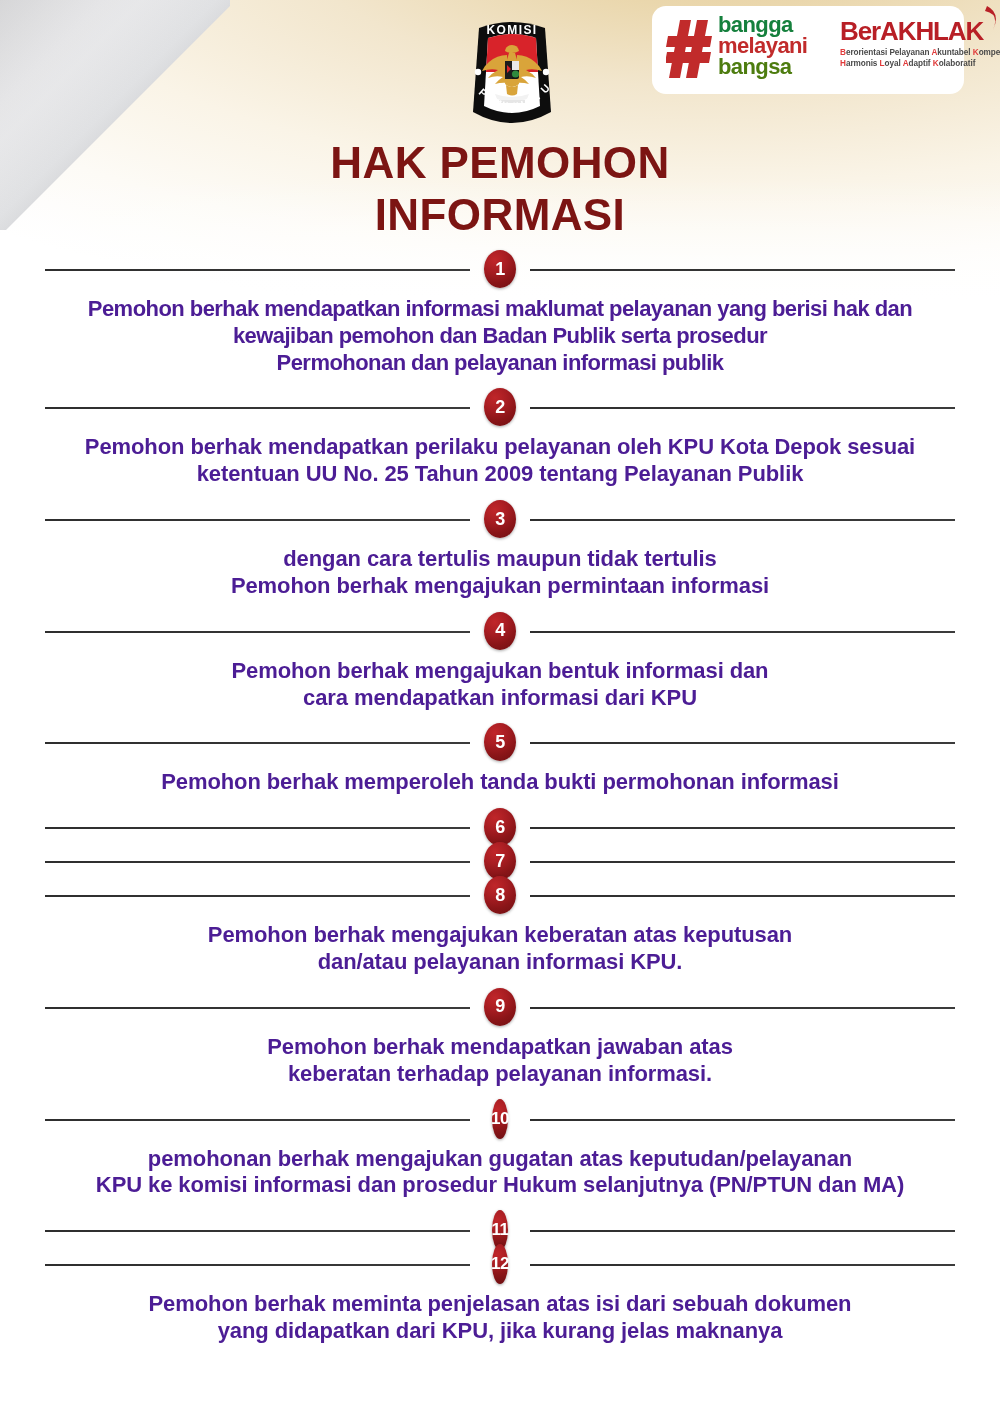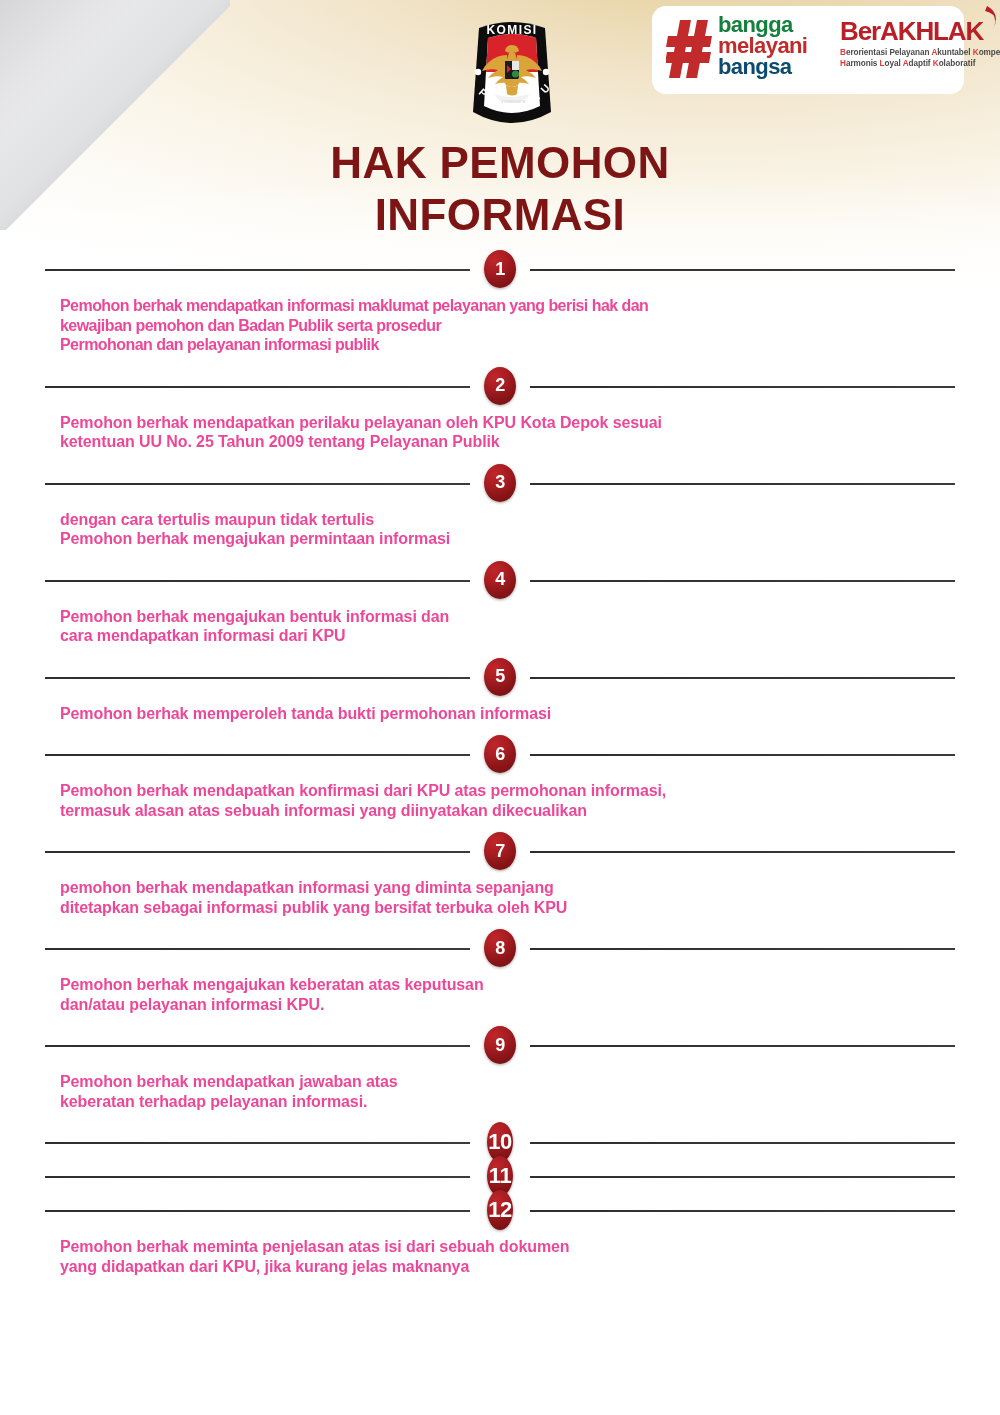--- a/index.html
+++ b/index.html
@@ -80,21 +80,21 @@
   }
   .bangga-lines {
     position:absolute; left:52px; top:0px;
     line-height:0.96;
     font-weight:700;
     letter-spacing:-0.6px;
   }
   .bangga-lines span { display:block; font-size:22px; }
   .bl-1 { color:#15803d; }
   .bl-2 { color:#c12b2b; }
-  .bl-3 { color:#0c4a6e; }
+  .bl-3 { color:#4d7c0f; }
 
   .berakhlak-block {
     position:absolute; left:188px; top:12px; width:150px;
   }
   .ber-title {
     font-size:26px; font-weight:800; color:#b81f26;
     letter-spacing:-1.1px; line-height:1; white-space:nowrap;
     position:relative;
   }
   .ber-swoosh {
@@ -149,25 +149,26 @@
     width:32px; height:38px;
     border-radius:50%;
     background:radial-gradient(circle at 34% 26%, #c0262a 0%, #a81d22 34%, #8a1518 64%, #6d0f12 100%);
     color:#ffffff;
     font-size:18px;
     font-weight:800;
     display:flex; align-items:center; justify-content:center;
     letter-spacing:-0.5px;
     box-shadow:0 1px 3px rgba(0,0,0,0.35);
   }
-  .badge.wide { width:26px; height:40px; font-size:22px; }
+  .badge.wide { width:16px; height:40px; font-size:17px; }
   .item-text {
-    font-size:16px;
+    text-align:center;
+    font-size:22px;
     font-weight:700;
-    color:#ec4899;
+    color:#4c1d95;
     line-height:1.22;
     padding:10px 60px 14px 60px;
     letter-spacing:-0.1px;
   }
   .item-text span { display:block; white-space:nowrap; }
   .item-text.condense span { letter-spacing:-0.55px; }
 </style>
 </head>
 <body>
 
@@ -306,34 +307,26 @@
         <div class="item-text">
           <span>Pemohon berhak memperoleh tanda bukti permohonan informasi</span>
         </div>
       </div>
       <div class="item">
         <div class="rule-row">
           <div class="rule rule-l"></div>
           <div class="rule rule-r"></div>
           <div class="badge">6</div>
         </div>
-        <div class="item-text">
-          <span>Pemohon berhak mendapatkan konfirmasi dari KPU atas permohonan informasi,</span>
-          <span>termasuk alasan atas sebuah informasi yang diinyatakan dikecualikan</span>
-        </div>
       </div>
       <div class="item">
         <div class="rule-row">
           <div class="rule rule-l"></div>
           <div class="rule rule-r"></div>
           <div class="badge">7</div>
-        </div>
-        <div class="item-text">
-          <span>pemohon berhak mendapatkan informasi yang diminta sepanjang</span>
-          <span>ditetapkan sebagai informasi publik yang bersifat terbuka oleh KPU</span>
         </div>
       </div>
       <div class="item">
         <div class="rule-row">
           <div class="rule rule-l"></div>
           <div class="rule rule-r"></div>
           <div class="badge">8</div>
         </div>
         <div class="item-text">
           <span>Pemohon berhak mengajukan keberatan atas keputusan</span>
@@ -350,20 +343,24 @@
           <span>Pemohon berhak mendapatkan jawaban atas</span>
           <span>keberatan terhadap pelayanan informasi.</span>
         </div>
       </div>
       <div class="item">
         <div class="rule-row">
           <div class="rule rule-l"></div>
           <div class="rule rule-r"></div>
           <div class="badge wide">10</div>
         </div>
+        <div class="item-text">
+          <span>pemohonan berhak mengajukan gugatan atas keputudan/pelayanan</span>
+          <span>KPU ke komisi informasi dan prosedur Hukum selanjutnya (PN/PTUN dan MA)</span>
+        </div>
       </div>
       <div class="item">
         <div class="rule-row">
           <div class="rule rule-l"></div>
           <div class="rule rule-r"></div>
           <div class="badge wide">11</div>
         </div>
       </div>
       <div class="item">
         <div class="rule-row">

